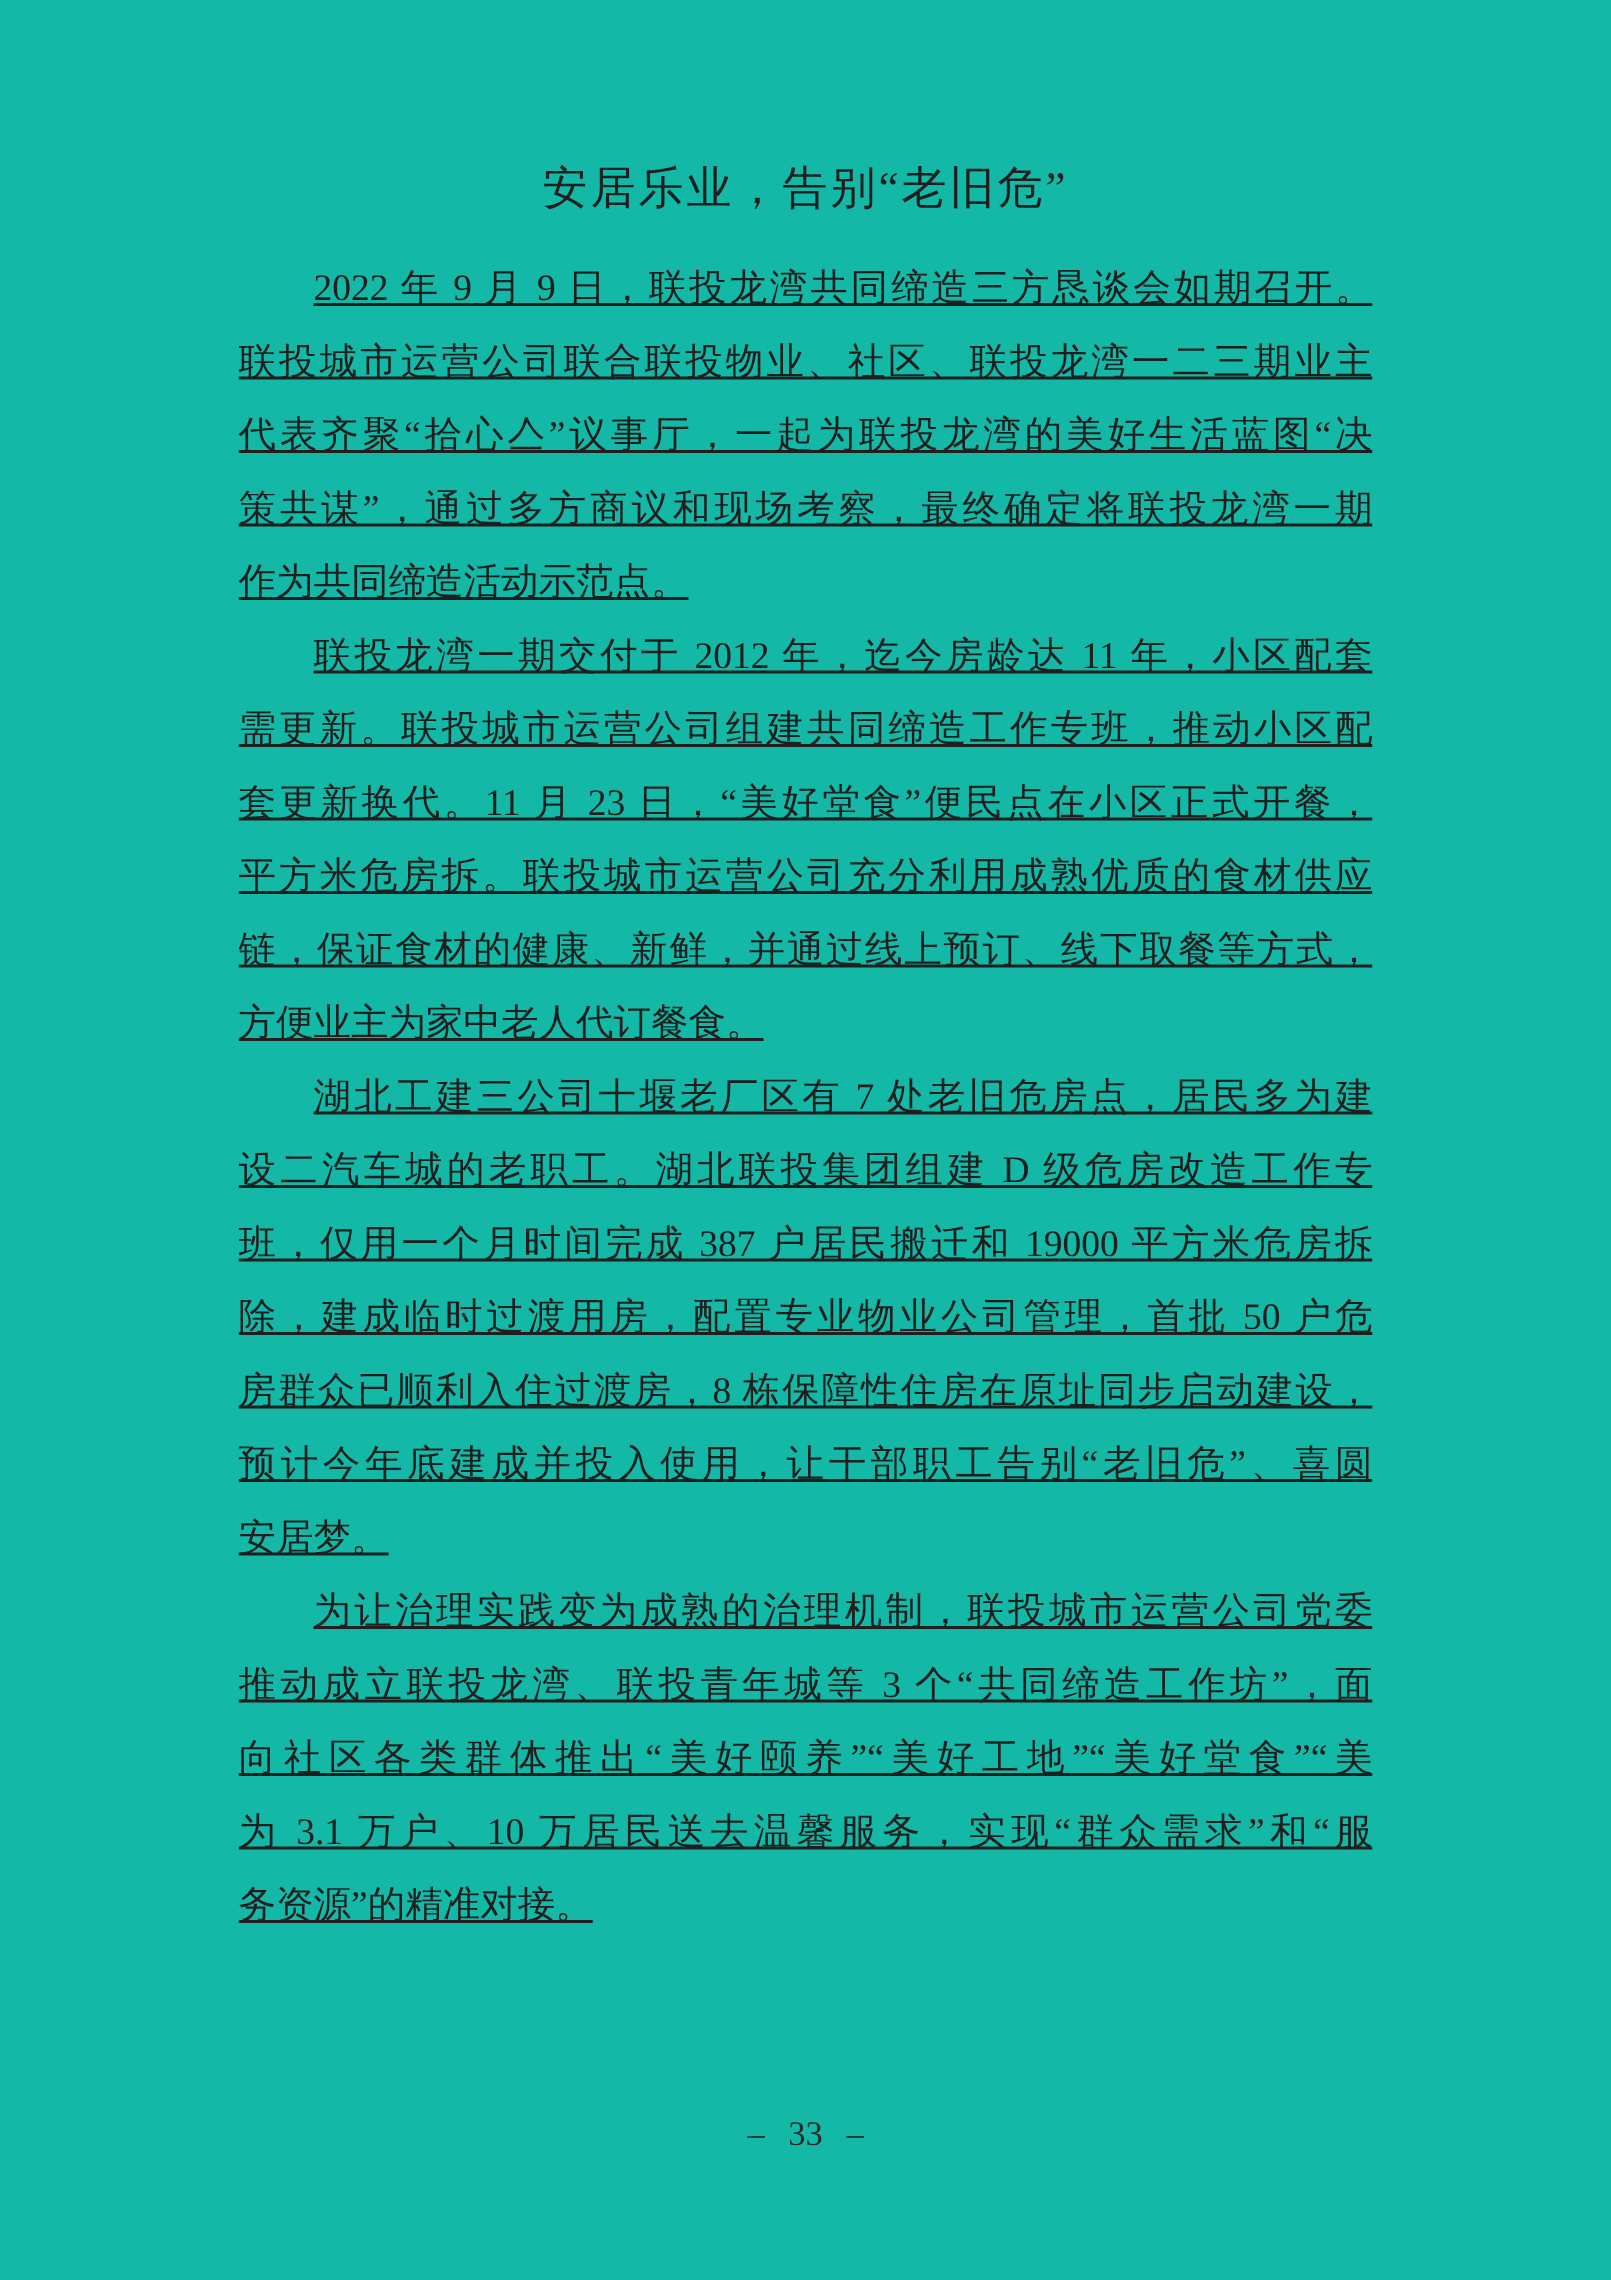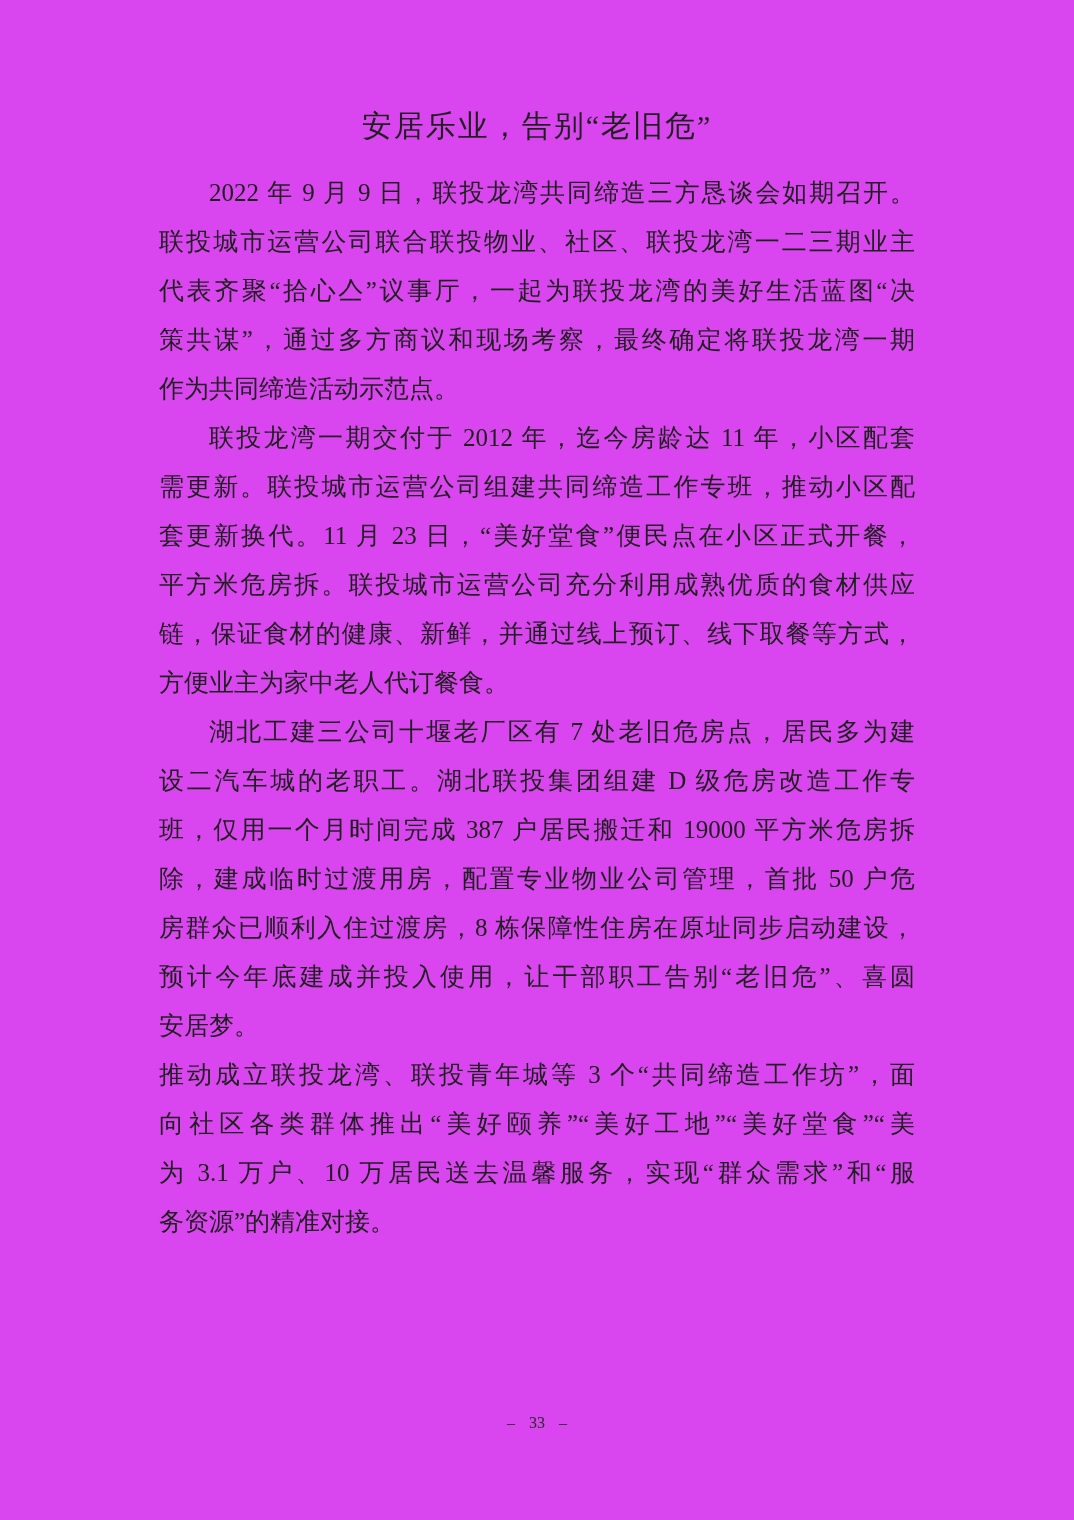--- a/index.html
+++ b/index.html
@@ -4,41 +4,41 @@
 <style>
   html, body {
     margin: 0;
     padding: 0;
     background: #ffffff;
   }
   .page {
     position: relative;
     width: 1074px;
     height: 1520px;
-    background: #d946ef;
+    background: #14b8a6;
     color: #1f1f1f;
     font-family: "Liberation Serif", serif;
     overflow: hidden;
   }
   .textcol {
     position: absolute;
     left: 159px;
     top: 101px;
     width: 756px;
   }
   .doc-title {
     font-size: 30px;
     line-height: 49px;
     text-align: center;
     letter-spacing: 2px;
     font-weight: 400;
     margin-bottom: 18px;
     white-space: nowrap;
   }
-  .para { margin: 0; }
+  .para { margin: 0; text-decoration: underline; }
   .line {
     font-size: 25px;
     line-height: 49px;
     text-align: justify;
     text-justify: inter-character;
     overflow: hidden;
     white-space: nowrap;
   }
   .line.fill {
     text-align-last: justify;
@@ -47,21 +47,21 @@
   }
   .line.indent {
     text-indent: 2em;
   }
   .footer {
     position: absolute;
     top: 1408px;
     left: 0;
     width: 100%;
     text-align: center;
-    font-size: 16px;
+    font-size: 23px;
     line-height: 30px;
     word-spacing: 10px;
     color: #2a2a2a;
   }
 </style>
 </head>
 <body>
 
 <div class="page">
   <div class="textcol">
@@ -85,20 +85,21 @@
         <div class="para">
           <div class="line indent fill">湖北工建三公司十堰老厂区有 7 处老旧危房点，居民多为建</div>
           <div class="line fill">设二汽车城的老职工。湖北联投集团组建 D 级危房改造工作专</div>
           <div class="line fill">班，仅用一个月时间完成 387 户居民搬迁和 19000 平方米危房拆</div>
           <div class="line fill">除，建成临时过渡用房，配置专业物业公司管理，首批 50 户危</div>
           <div class="line fill">房群众已顺利入住过渡房，8 栋保障性住房在原址同步启动建设，</div>
           <div class="line fill">预计今年底建成并投入使用，让干部职工告别“老旧危”、喜圆</div>
           <div class="line">安居梦。</div>
         </div>
         <div class="para">
+          <div class="line indent fill">为让治理实践变为成熟的治理机制，联投城市运营公司党委</div>
           <div class="line fill">推动成立联投龙湾、联投青年城等 3 个“共同缔造工作坊”，面</div>
           <div class="line fill">向社区各类群体推出“美好颐养”“美好工地”“美好堂食”“美</div>
           <div class="line fill">为 3.1 万户、10 万居民送去温馨服务，实现“群众需求”和“服</div>
           <div class="line">务资源”的精准对接。</div>
         </div>
       </div>
   </div>
   <div class="footer">– 33 –</div>
 </div>
 

